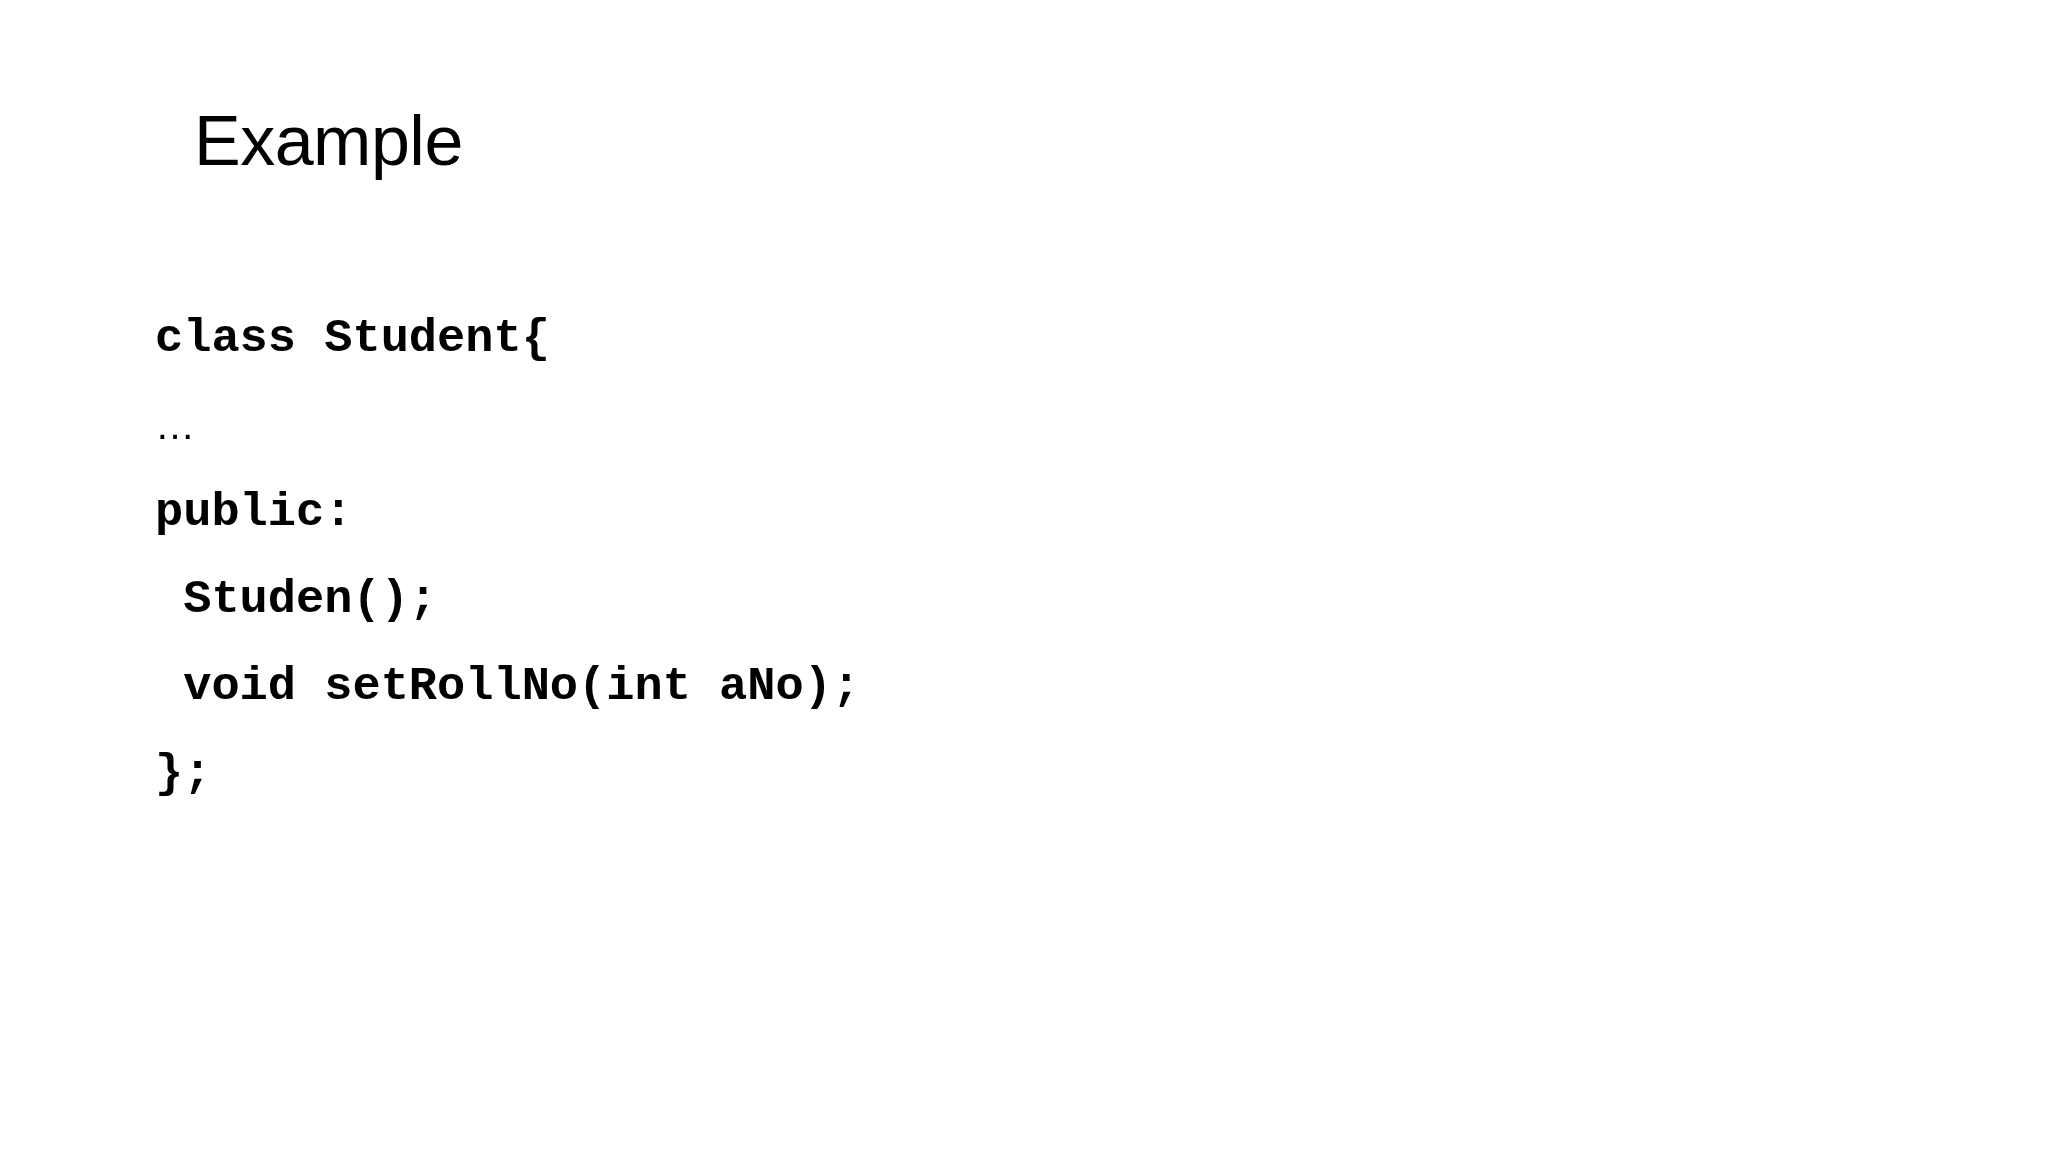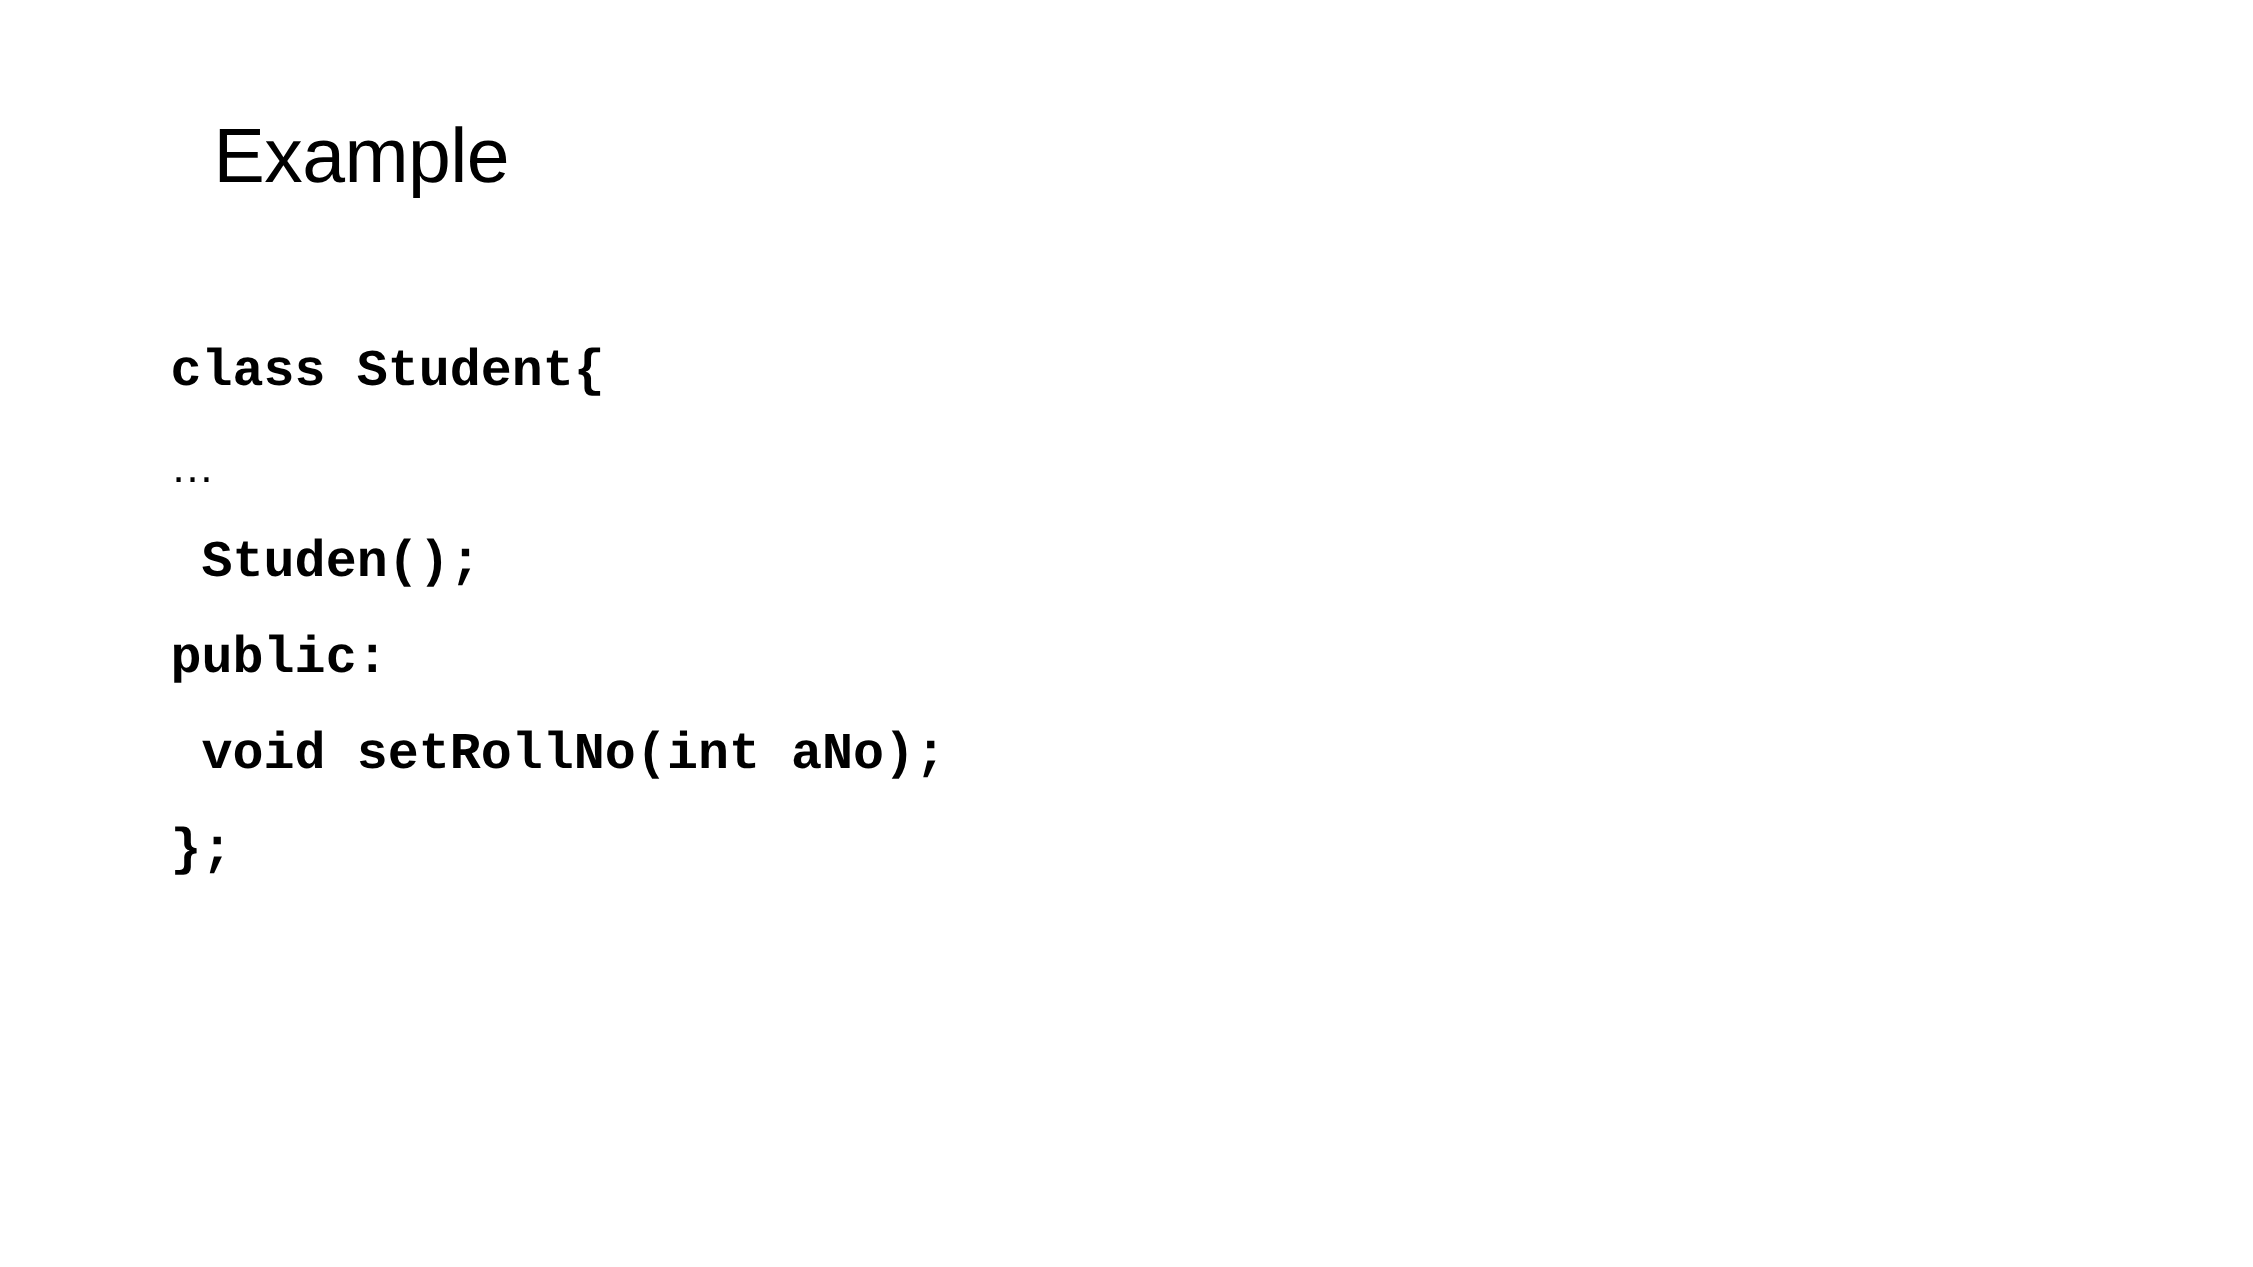--- a/index.html
+++ b/index.html
@@ -58,19 +58,19 @@
 </head>
 <body>
 
 <div class="slide">
 
   <div class="slide-title">Example</div>
 
   <div class="code-block">
     <div class="code-line">class Student{</div>
     <div class="code-line ellipsis-line">…</div>
+    <div class="code-line">public:</div>
     <div class="code-line"> Studen();</div>
-    <div class="code-line">public:</div>
     <div class="code-line"> void setRollNo(int aNo);</div>
     <div class="code-line">};</div>
   </div>
 
 </div>
 
 </body></html>

